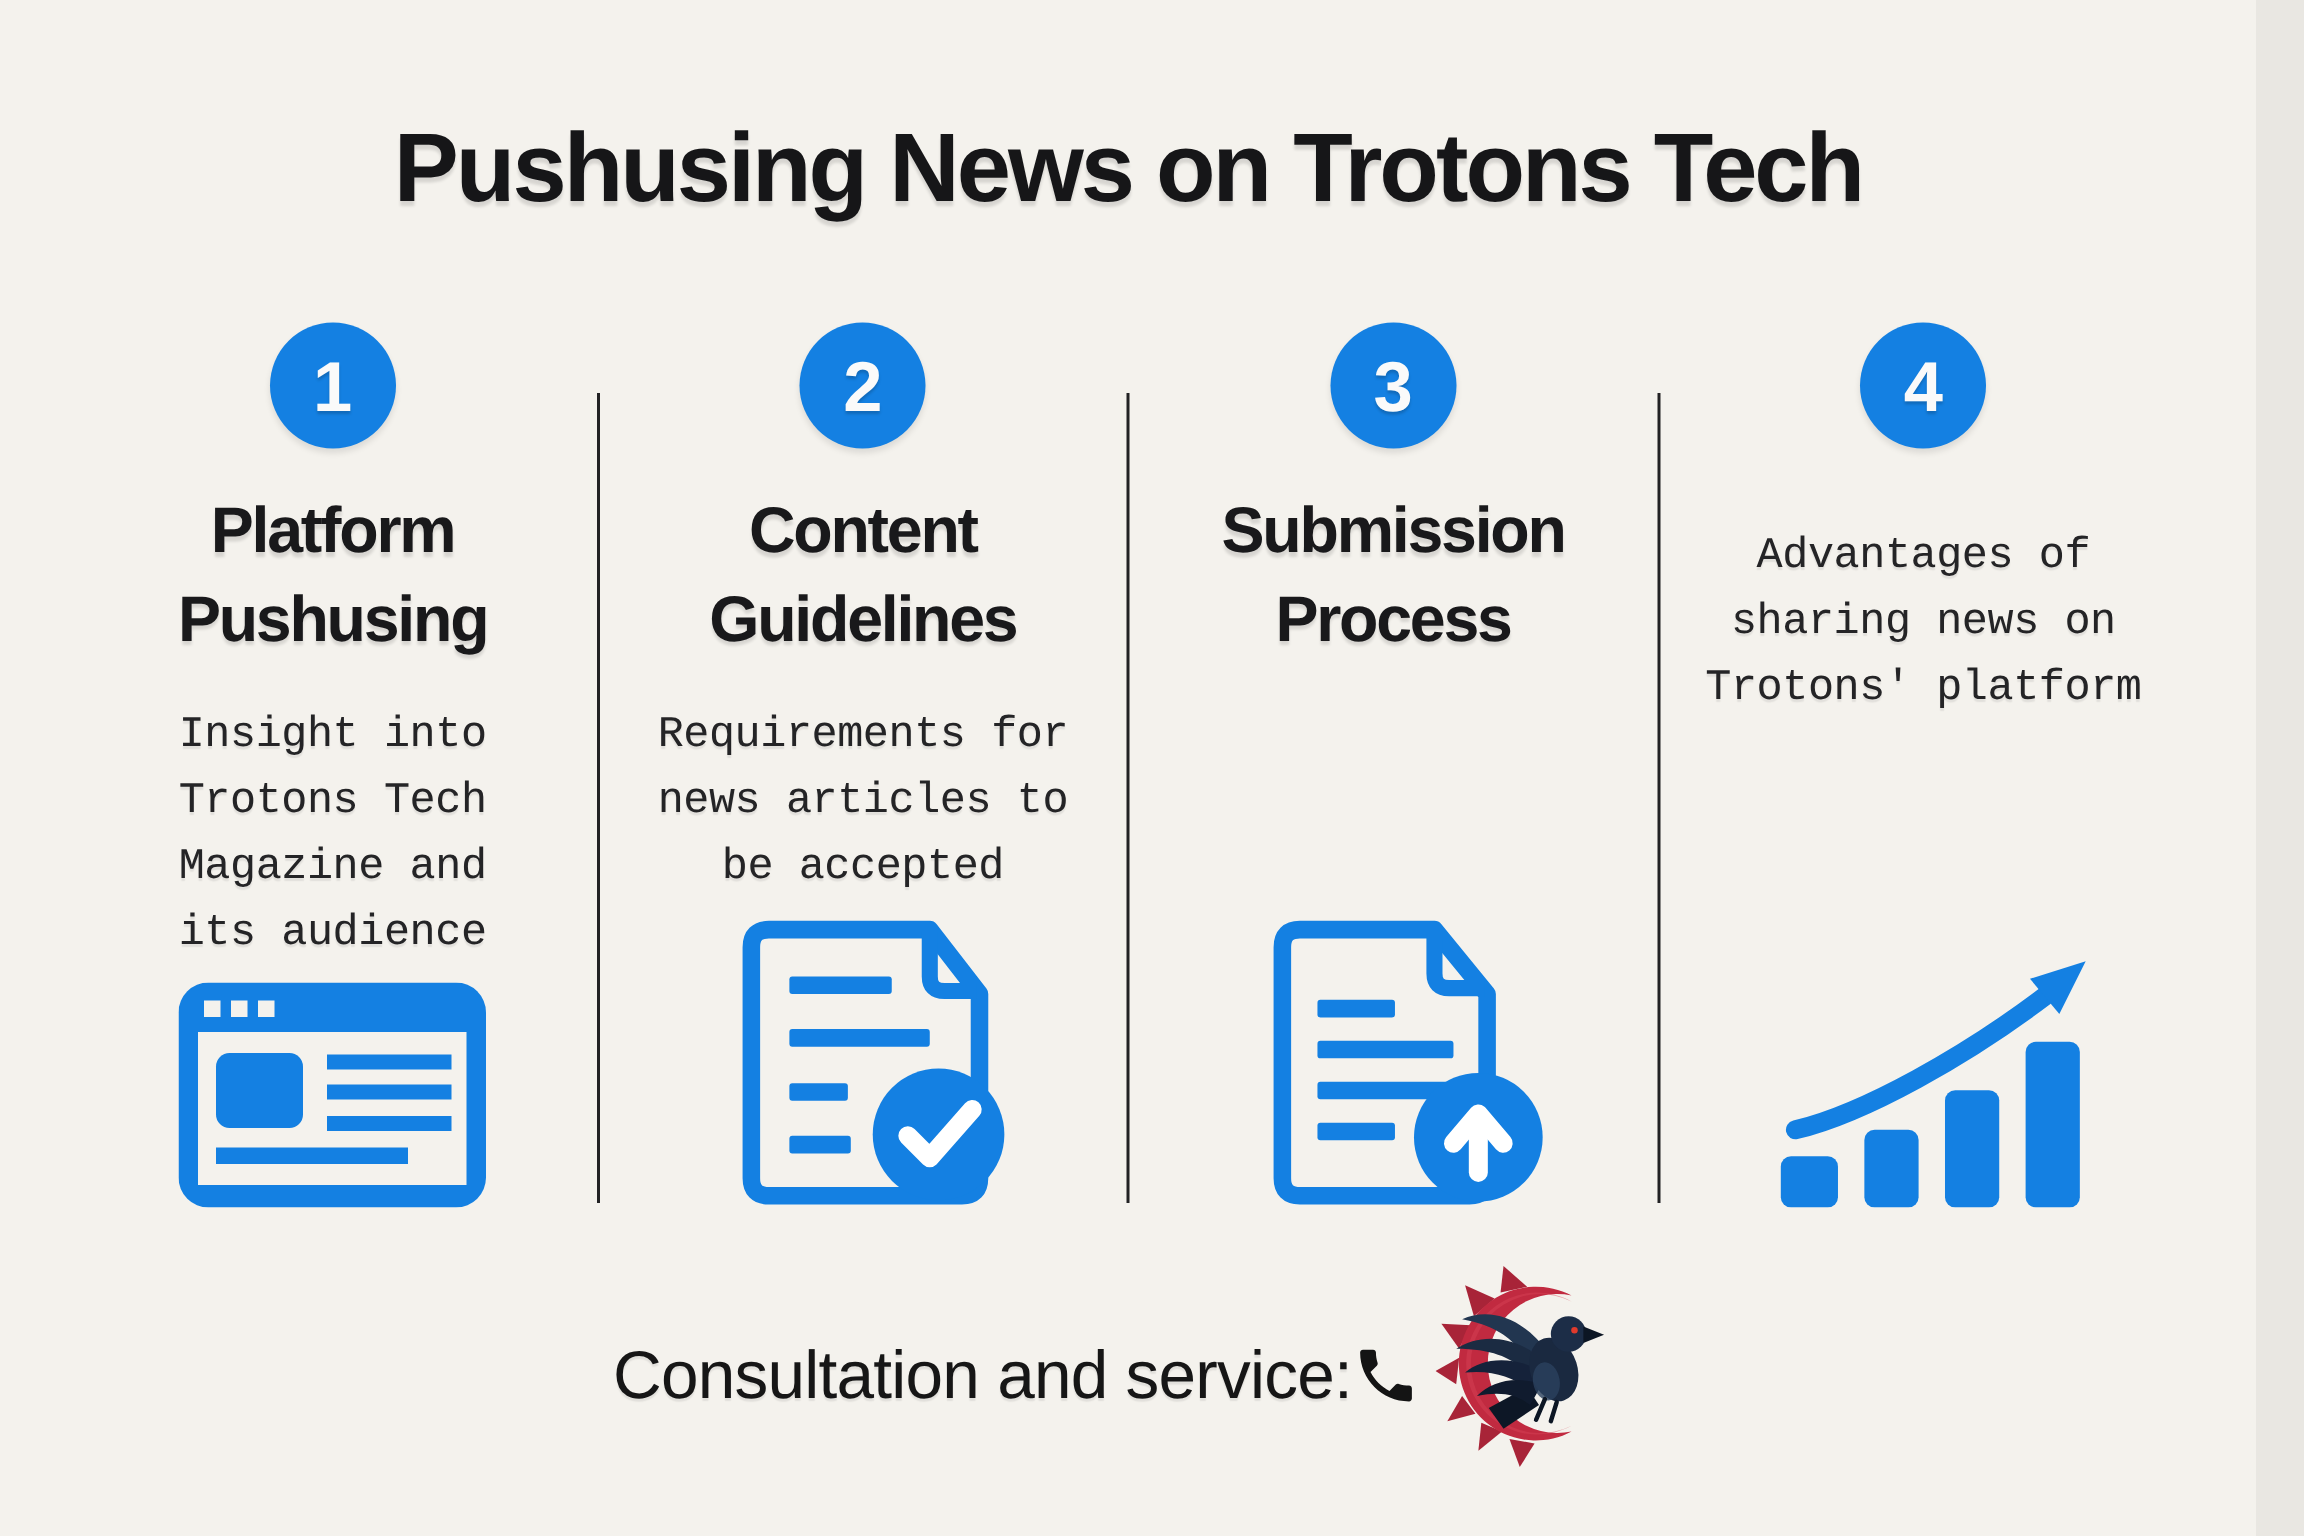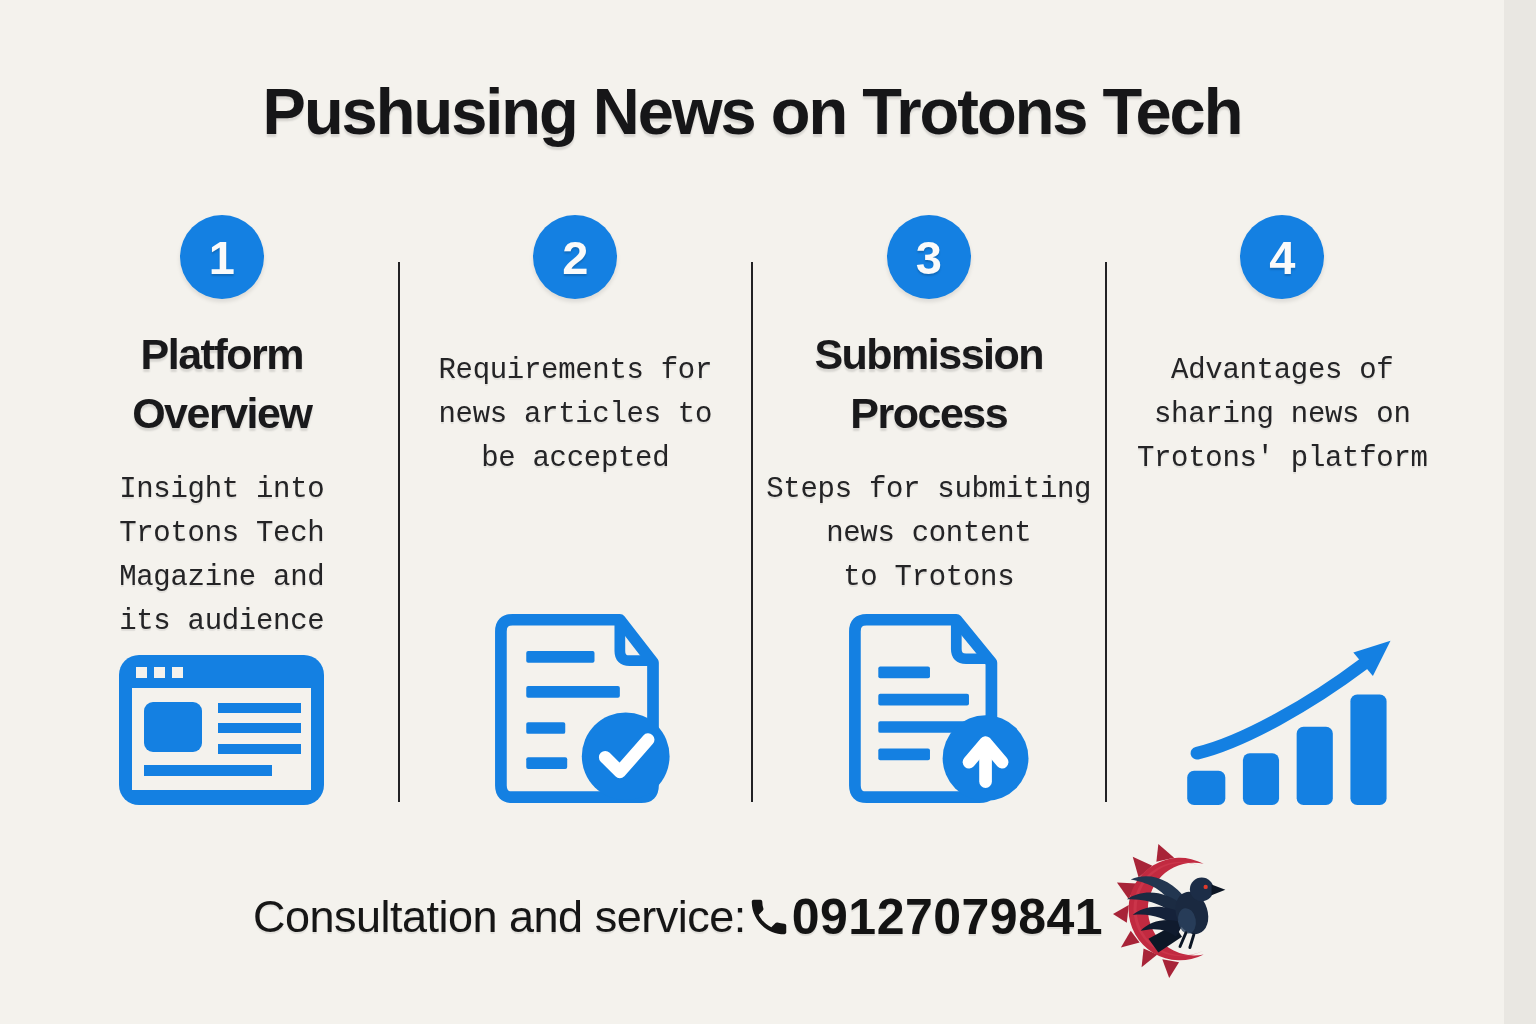--- a/index.html
+++ b/index.html
@@ -112,21 +112,21 @@
 
   <h1 class="title">Pushusing News on Trotons Tech</h1>
 
   <div class="steps-row">
 
     <div class="column">
       <div class="circle">
         <span>1</span>
       </div>
       <h2 class="heading">Platform
-Overview</h2>
+Pushusing</h2>
       <p class="desc">Insight into
 Trotons Tech
 Magazine and
 its audience</p>
       <div class="icon-box">
         <svg width="205" height="150" viewBox="0 0 205 150" aria-hidden="true">
           <rect x="0" y="0" width="205" height="150" rx="20" fill="#1480e2"></rect>
           <rect x="17" y="12" width="11" height="11" fill="#f4f2ed"></rect>
           <rect x="35" y="12" width="11" height="11" fill="#f4f2ed"></rect>
           <rect x="53" y="12" width="11" height="11" fill="#f4f2ed"></rect>
@@ -139,20 +139,22 @@
         </svg>
       </div>
     </div>
 
     <div class="divider"></div>
 
     <div class="column">
       <div class="circle">
         <span>2</span>
       </div>
+      <h2 class="heading">Content
+Guidelines</h2>
       <p class="desc">Requirements for
 news articles to
 be accepted</p>
       <div class="icon-box">
         <svg width="200" height="195" viewBox="0 0 200 200" aria-hidden="true">
           <path d="M36,10 H146 L180,54 V180 Q180,192 168,192 H36 Q24,192 24,180 V22 Q24,10 36,10 Z" fill="none" stroke="#1480e2" stroke-width="12" stroke-linejoin="round"></path>
           <path d="M146,12 V42 Q146,52 156,52 H178" fill="none" stroke="#1480e2" stroke-width="11" stroke-linejoin="round"></path>
           <rect x="50" y="42" width="70" height="12" rx="2" fill="#1480e2"></rect>
           <rect x="50" y="78" width="96" height="12" rx="2" fill="#1480e2"></rect>
           <rect x="50" y="115" width="40" height="12" rx="2" fill="#1480e2"></rect>
@@ -164,23 +166,20 @@
     </div>
 
     <div class="divider"></div>
 
     <div class="column">
       <div class="circle">
         <span>3</span>
       </div>
       <h2 class="heading">Submission
 Process</h2>
-      <p class="desc">Steps for submiting
-news content
-to Trotons</p>
       <div class="icon-box">
         <svg width="200" height="195" viewBox="0 0 200 200" aria-hidden="true">
           <path d="M36,10 H128 L164,54 V180 Q164,192 152,192 H36 Q24,192 24,180 V22 Q24,10 36,10 Z" fill="none" stroke="#1480e2" stroke-width="12" stroke-linejoin="round"></path>
           <path d="M128,12 V40 Q128,50 138,50 H162" fill="none" stroke="#1480e2" stroke-width="11" stroke-linejoin="round"></path>
           <rect x="48" y="58" width="53" height="12" rx="2" fill="#1480e2"></rect>
           <rect x="48" y="86" width="93" height="12" rx="2" fill="#1480e2"></rect>
           <rect x="48" y="114" width="90" height="12" rx="2" fill="#1480e2"></rect>
           <rect x="48" y="142" width="53" height="12" rx="2" fill="#1480e2"></rect>
           <circle cx="158" cy="152" r="44" fill="#1480e2"></circle>
           <path d="M158,176 V144" fill="none" stroke="#ffffff" stroke-width="13" stroke-linecap="round"></path>
@@ -212,21 +211,20 @@
 
   </div>
 
   <div class="footer">
     <span class="footer-label">Consultation and service:</span>
     <span class="phone-glyph">
       <svg width="46" height="46" viewBox="0 0 24 24" aria-hidden="true">
         <path fill="#141414" d="M6.62 10.79c1.44 2.83 3.76 5.14 6.59 6.59l2.2-2.21c.27-.27.67-.36 1.02-.24 1.12.37 2.33.57 3.57.57.55 0 1 .45 1 1V20c0 .55-.45 1-1 1-9.39 0-17-7.61-17-17 0-.55.45-1 1-1h3.5c.55 0 1 .45 1 1 0 1.25.2 2.45.57 3.57.11.35.03.74-.25 1.02l-2.2 2.2z"></path>
       </svg>
     </span>
-    <span class="phone-number">09127079841</span>
     <span class="logo">
       <svg width="138" height="142" viewBox="0 0 140 140" aria-hidden="true">
 
         <g fill="#a82438">
           <path d="M62,14 L46,0 L44,18 Z"></path>
           <path d="M40,22 L20,13 L26,34 Z"></path>
           <path d="M24,40 L4,39 L16,56 Z"></path>
           <path d="M16,62 L0,71 L14,80 Z"></path>
           <path d="M18,88 L8,105 L27,100 Z"></path>
           <path d="M31,106 L29,125 L45,112 Z"></path>

